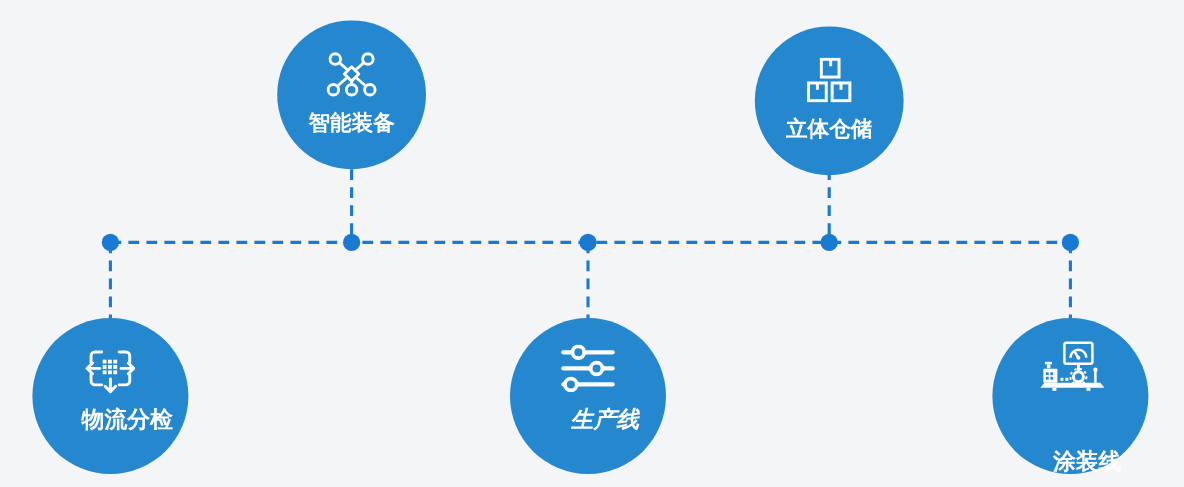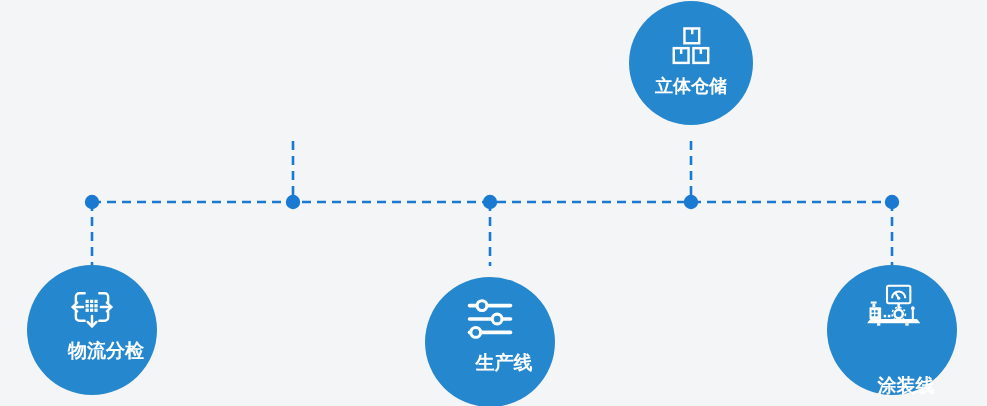--- a/index.html
+++ b/index.html
@@ -54,22 +54,40 @@
     </g>
     <g fill="var(--connector-blue)">
       <circle cx="92" cy="202" r="7.2"></circle>
       <circle cx="293" cy="202" r="7.2"></circle>
       <circle cx="490" cy="202" r="7.2"></circle>
       <circle cx="691" cy="202" r="7.2"></circle>
       <circle cx="892" cy="202" r="7.2"></circle>
     </g>
   </svg>
 
+  <div class="node node-top" style="left:231px;top:17px;">
+    <span class="icon">
+      <svg width="48" height="42" viewBox="0 0 60 52">
+        <g stroke="#fff" stroke-width="3" fill="none">
+          <line x1="13" y1="10" x2="49" y2="42"></line>
+          <line x1="47" y1="10" x2="11" y2="42"></line>
+          <line x1="30" y1="26" x2="30" y2="42"></line>
+          <path d="M30 18 L37.5 25.5 L30 33 L22.5 25.5 Z" fill="var(--node-blue)" stroke-linejoin="round"></path>
+          <circle cx="13" cy="10" r="5.5" fill="var(--node-blue)"></circle>
+          <circle cx="47" cy="10" r="5.5" fill="var(--node-blue)"></circle>
+          <circle cx="11" cy="42" r="5.5" fill="var(--node-blue)"></circle>
+          <circle cx="30" cy="42" r="5.5" fill="var(--node-blue)"></circle>
+          <circle cx="49" cy="42" r="5.5" fill="var(--node-blue)"></circle>
+        </g>
+      </svg>
+    </span>
+    <span class="label">智能装备</span>
+  </div>
 
-  <div class="node node-top" style="left:629px;top:1px;align-items:center;">
+  <div class="node node-top" style="left:629px;top:22px;align-items:center;">
     <span class="icon">
       <svg width="46" height="41" viewBox="0 0 56 50">
         <g stroke="#fff" stroke-width="3" fill="none">
           <rect x="20" y="3" width="18" height="18"></rect>
           <line x1="29.5" y1="3" x2="29.5" y2="10"></line>
           <rect x="7" y="27" width="18" height="18"></rect>
           <line x1="16" y1="27" x2="16" y2="34"></line>
           <rect x="31" y="27" width="18" height="18"></rect>
           <line x1="40" y1="27" x2="40" y2="34"></line>
         </g>
@@ -102,21 +120,21 @@
             <rect x="35" y="27.5" width="4" height="4"></rect>
           <rect x="24" y="33" width="4" height="4"></rect>
             <rect x="29.5" y="33" width="4" height="4"></rect>
             <rect x="35" y="33" width="4" height="4"></rect>
         </g>
       </svg>
     </span>
     <span class="label">物流分检</span>
   </div>
 
-  <div class="node node-bottom" style="left:425px;top:277px;">
+  <div class="node node-bottom" style="left:425px;top:265px;font-style:italic;">
     <span class="icon">
       <svg width="50" height="40" viewBox="0 0 56 44">
         <g stroke="#fff" stroke-width="4" stroke-linecap="round">
           <line x1="5" y1="7" x2="51" y2="7"></line>
           <line x1="5" y1="22" x2="51" y2="22"></line>
           <line x1="5" y1="37" x2="51" y2="37"></line>
         </g>
         <g stroke="#fff" stroke-width="3.5" fill="var(--node-blue)">
           <circle cx="19" cy="7" r="5.5"></circle>
           <circle cx="36" cy="22" r="5.5"></circle>

